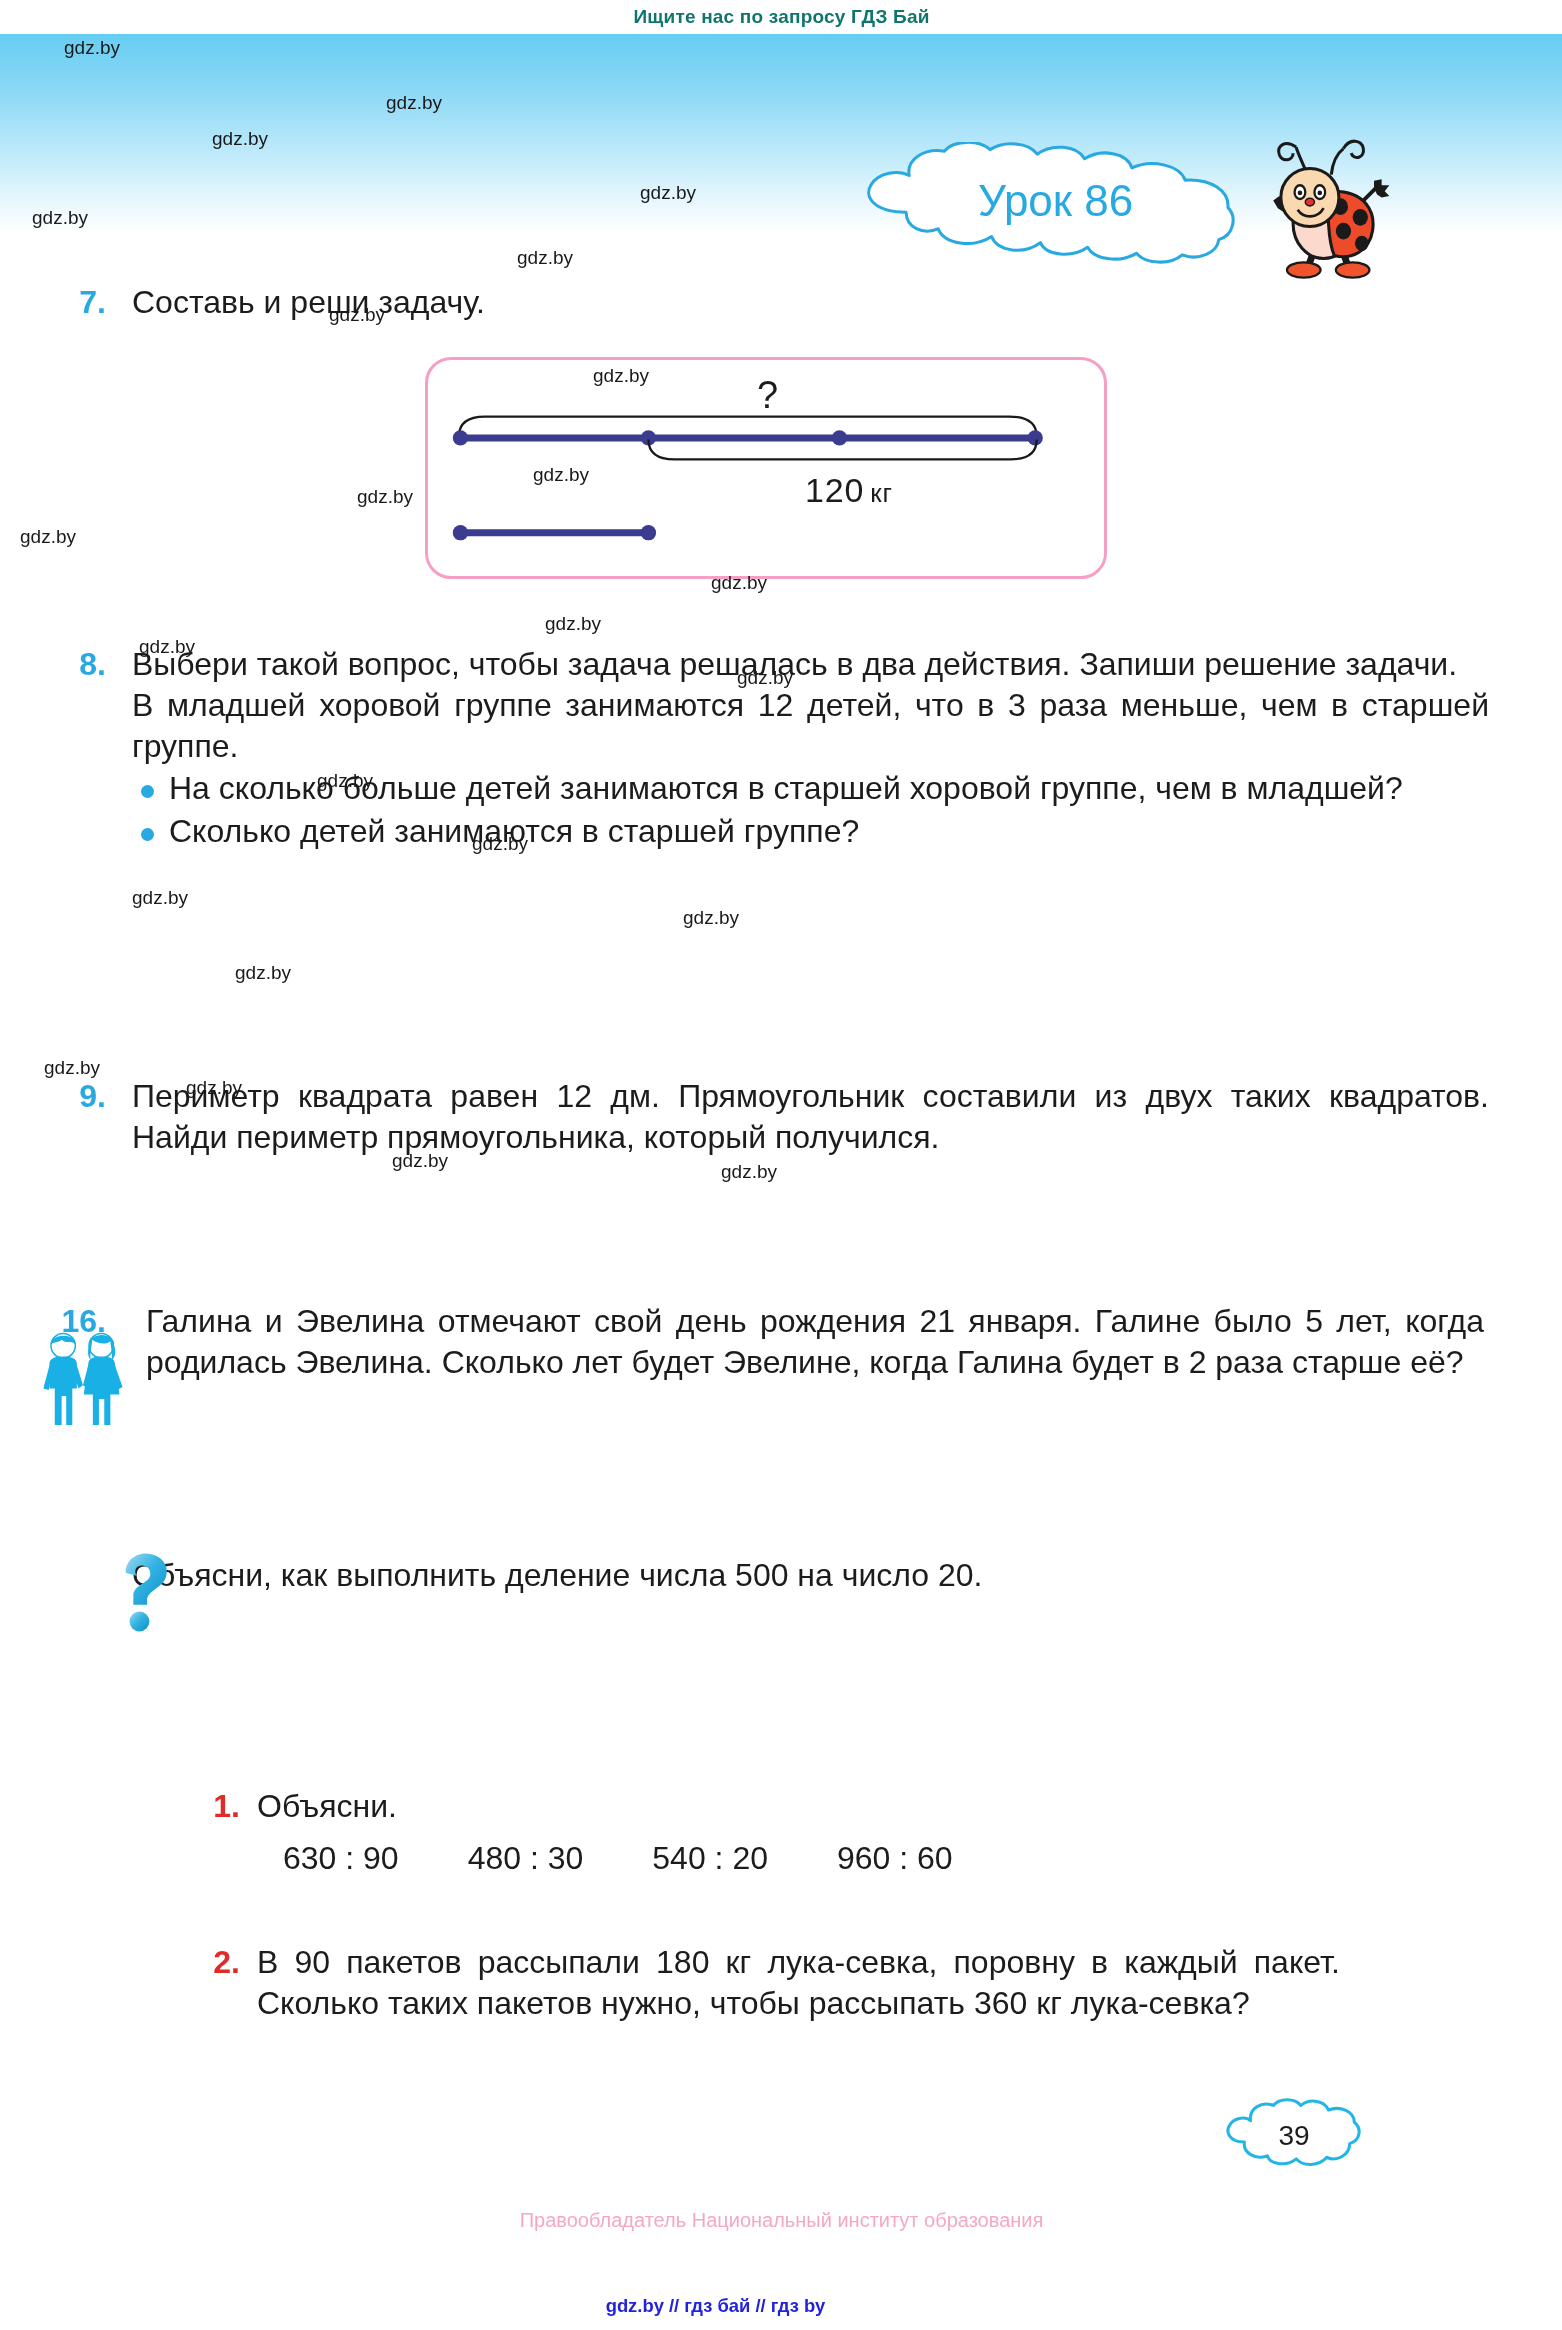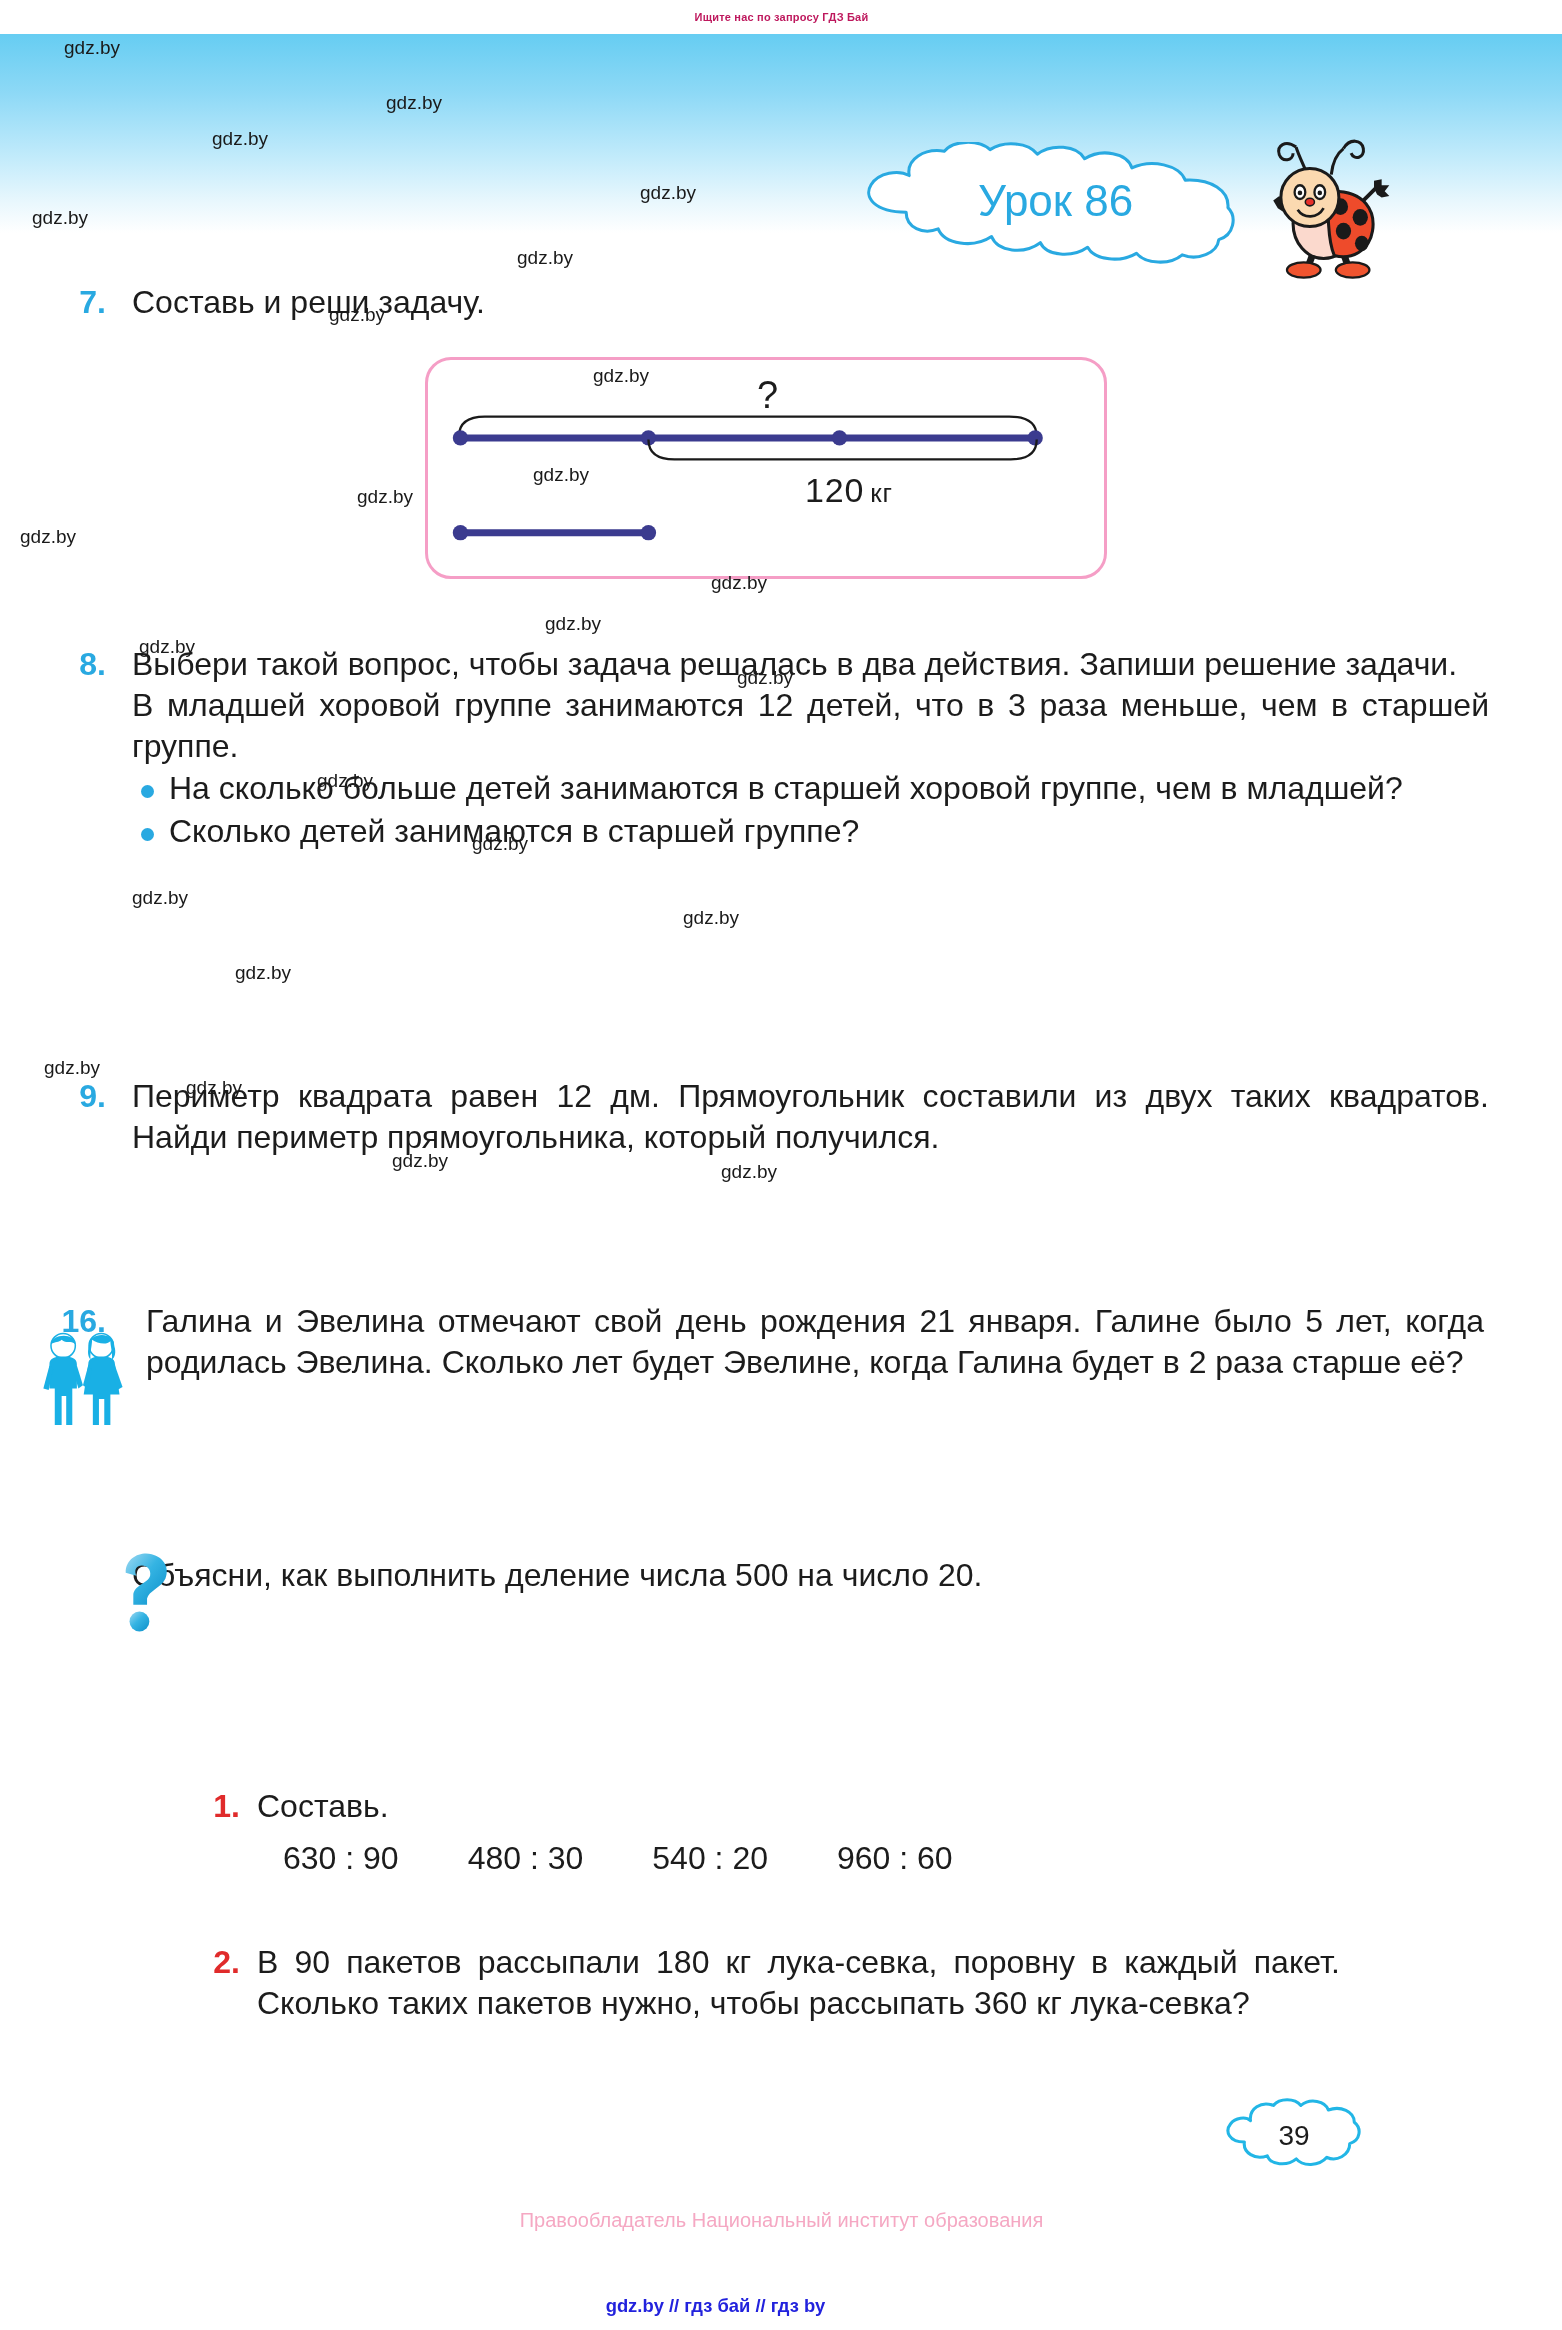--- a/index.html
+++ b/index.html
@@ -23,22 +23,22 @@
     top: 0; left: 0;
     width: 1563px;
     height: 34px;
     display: flex;
     align-items: center;
     justify-content: center;
     background: #ffffff;
     z-index: 40;
   }
   .promo-bar .promo-text {
-    color: #be185d;
-    font-size: 11px;
+    color: #0f766e;
+    font-size: 19px;
     font-weight: bold;
     letter-spacing: 0.2px;
   }
 
   
   .sky {
     position: absolute;
     top: 34px; left: 0;
     width: 1563px;
     height: 199px;
@@ -418,21 +418,21 @@
         </linearGradient>
       </defs>
       <path d="M 8 12 L 600 12" stroke="url(#gtop)" stroke-width="15" stroke-dasharray="26 16" fill="none" stroke-linecap="butt"></path>
       <path d="M 8 12 L 8 520" stroke="url(#gleft)" stroke-width="15" stroke-dasharray="26 16" fill="none" stroke-linecap="butt"></path>
     </svg>
   </div>
 
   <div class="task" style="left:208px; top:1786px; width:1071px;">
     <div class="num red" style="width:32px;">1.</div>
     <div class="body" style="margin-left:17px;">
-      <p>Составь.</p>
+      <p>Объясни.</p>
       <p style="margin-top:10.7px; display:flex; gap:69px; padding-left:26px;">
         <span>630 : 90</span>
         <span>480 : 30</span>
         <span>540 : 20</span>
         <span>960 : 60</span>
       </p>
     </div>
   </div>
 
   <div class="task" style="left:208px; top:1942px; width:1132px;">

